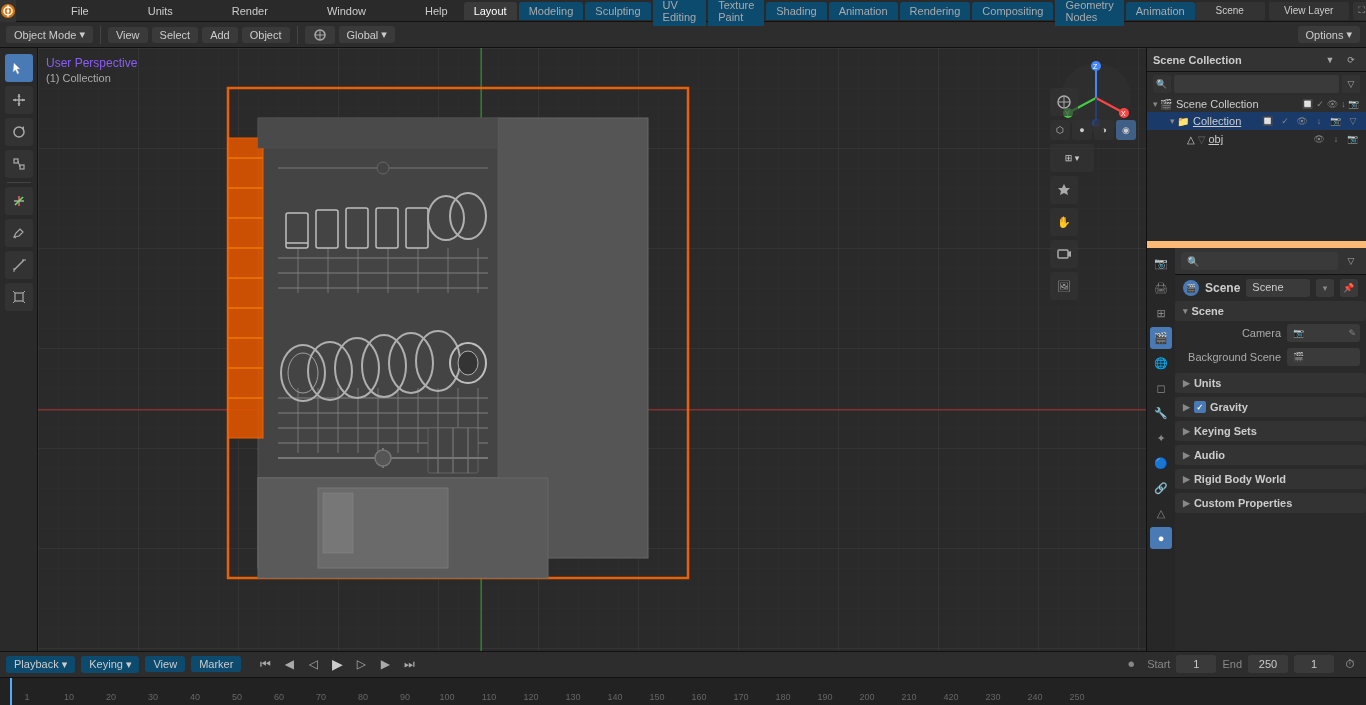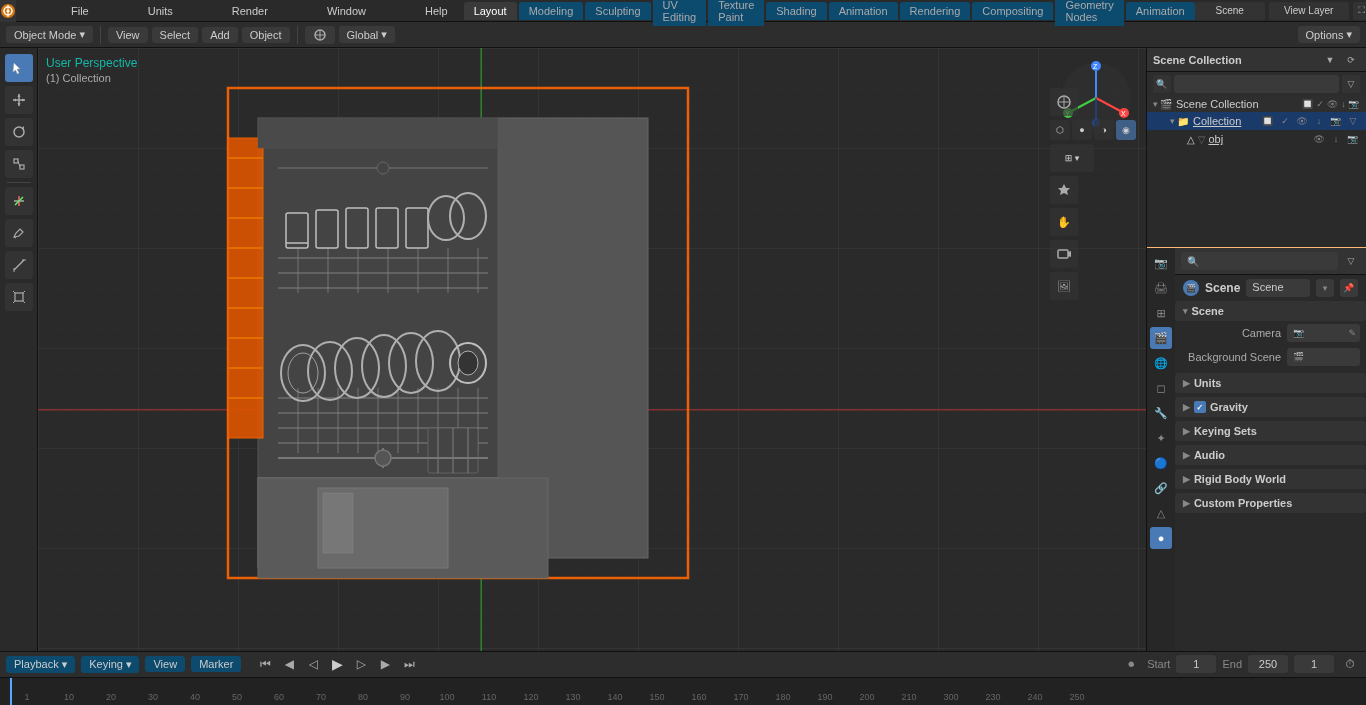--- a/index.html
+++ b/index.html
@@ -160,21 +160,21 @@
     
     #right-panel {
       width: 220px;
       background: #2a2a2a;
       border-left: 1px solid #111;
       display: flex;
       flex-direction: column;
     }
     #outliner {
       height: 200px;
-      border-bottom: 1px solid #fdba74;
+      border-bottom: 7px solid #fdba74;
       overflow: hidden;
     }
     #outliner-header {
       height: 24px;
       background: #333;
       display: flex;
       align-items: center;
       padding: 0 6px;
       gap: 4px;
       border-bottom: 1px solid #111;
@@ -687,21 +687,21 @@
 
         <rect x="60" y="40" width="240" height="30" fill="#4a4a4a" stroke="#555" stroke-width="0.5"></rect>
 
         <line x1="80" y1="90" x2="290" y2="90" stroke="#666" stroke-width="1.5"></line>
         <circle cx="185" cy="90" r="6" fill="#444" stroke="#666" stroke-width="1"></circle>
       </svg>
     </div>
 
     <div class="viewport-overlay">
       <div class="vp-info">
-        <div style="font-size:12px; color:#14b8a6;">User Perspective</div>
+        <div style="font-size:12px; color:#8b5cf6;">User Perspective</div>
         <div style="font-size:11px; color:#aaa; margin-top:2px;">(1) Collection</div>
       </div>
 
       <div class="gizmo-area">
         <svg width="80" height="80" viewBox="0 0 80 80">
           <circle cx="40" cy="40" r="35" fill="#33333388"></circle>
 
           <line x1="40" y1="40" x2="40" y2="8" stroke="#4488ff" stroke-width="2"></line>
           <circle cx="40" cy="8" r="5" fill="#4488ff"></circle>
           <text x="37" y="11" fill="#fff" font-size="7">Z</text>
@@ -967,21 +967,21 @@
       <div class="tl-num">120</div>
       <div class="tl-num">130</div>
       <div class="tl-num">140</div>
       <div class="tl-num">150</div>
       <div class="tl-num">160</div>
       <div class="tl-num">170</div>
       <div class="tl-num">180</div>
       <div class="tl-num">190</div>
       <div class="tl-num">200</div>
       <div class="tl-num">210</div>
-      <div class="tl-num">300</div>
+      <div class="tl-num">420</div>
       <div class="tl-num">230</div>
       <div class="tl-num">240</div>
       <div class="tl-num">250</div>
     </div>
 
     <div class="tl-marker" style="left: 10px;"></div>
   </div>
 </div>
 
 </body></html>

